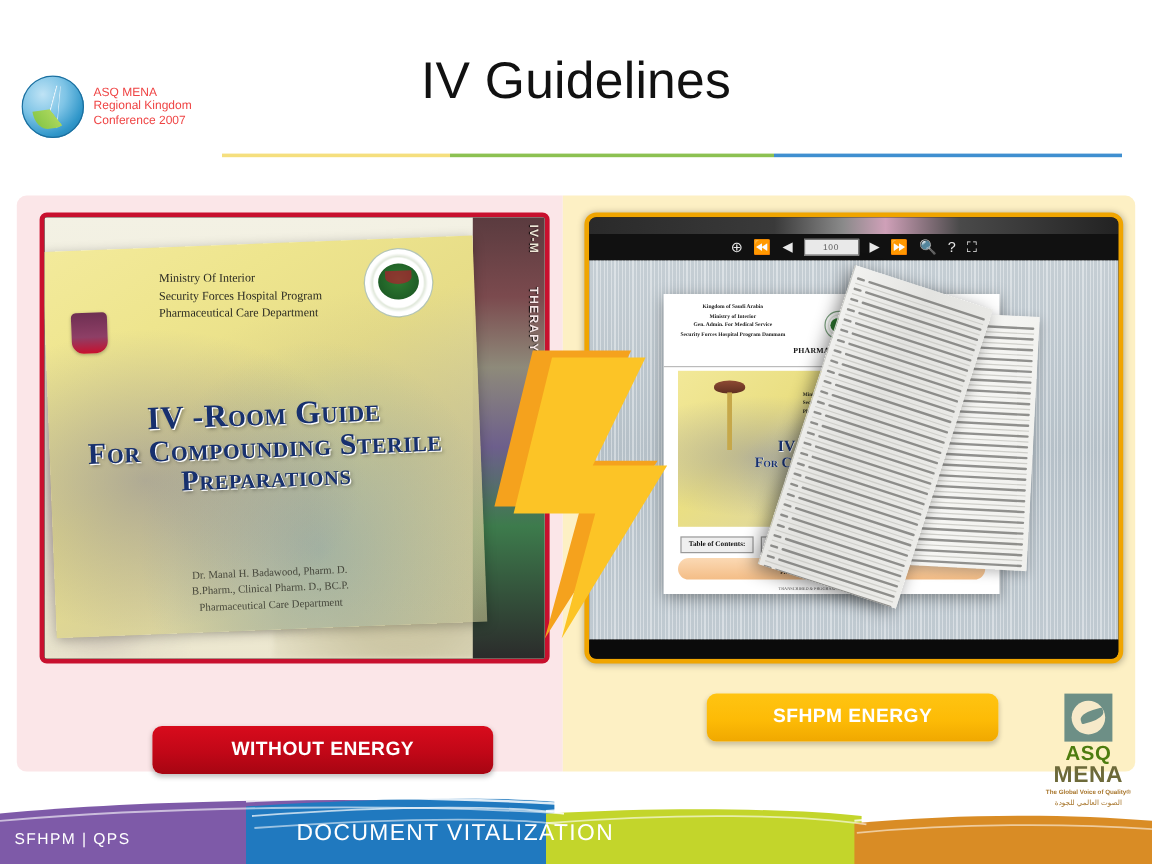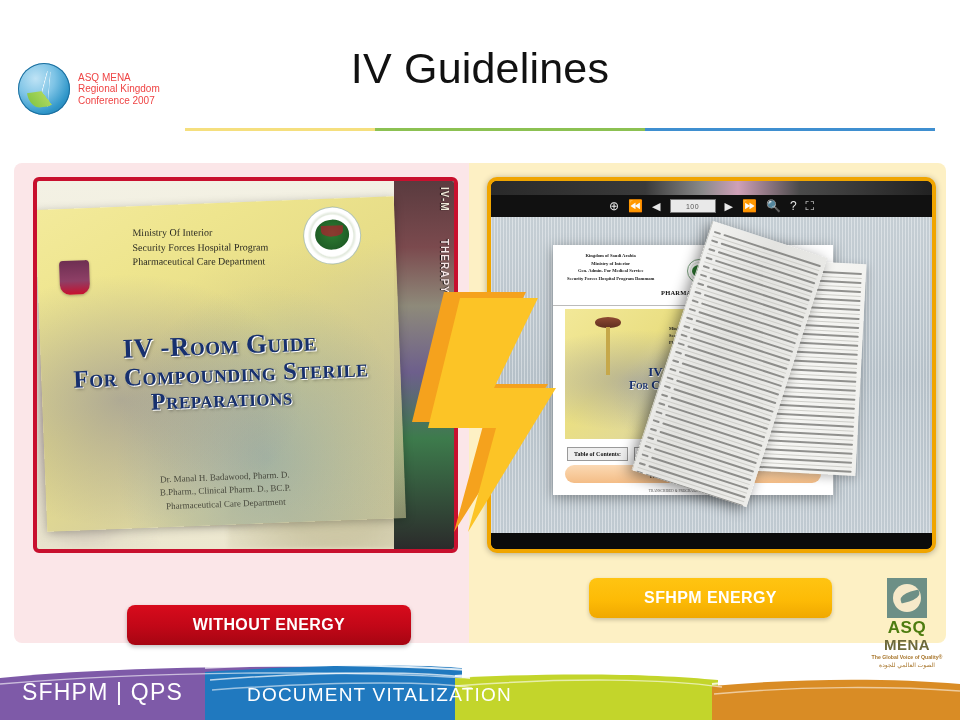--- a/index.html
+++ b/index.html
@@ -179,28 +179,28 @@
     box-shadow:0 2px 4px rgba(0,0,0,.2);}
 
   
   .asq{position:absolute;left:864px;top:578px;width:86px;height:86px;text-align:center;}
   .asq-mark{width:40px;height:40px;margin:0 auto;background:#6d8f86;position:relative;}
   .asq-mark:before{content:"";position:absolute;left:6px;top:6px;width:28px;height:28px;border-radius:50%;
     background:#f6e9c9;}
   .asq-mark:after{content:"";position:absolute;left:13px;top:14px;width:20px;height:9px;
     background:#6d8f86;border-radius:60% 10% 60% 10%;transform:rotate(-16deg);}
   .asq-a{font-size:17px;font-weight:700;color:#4d7c0f;letter-spacing:.5px;line-height:1.05;margin-top:1px;}
-  .asq-m{font-size:15px;font-weight:700;color:#6d6a3a;letter-spacing:.5px;line-height:1.05;}
+  .asq-m{font-size:19px;font-weight:700;color:#6d6a3a;letter-spacing:.5px;line-height:1.05;}
   .asq-t{font-size:5.2px;color:#a8762c;font-weight:700;line-height:1.5;margin-top:1px;}
   .asq-ar{font-size:6px;color:#a8762c;direction:rtl;line-height:1.4;}
 
   
   .footer{position:absolute;left:0;bottom:0;width:960px;height:58px;overflow:hidden;}
   .footer-label{position:absolute;bottom:14px;color:#fff;font-size:19px;letter-spacing:1.2px;}
-  .fl-1{left:22px;font-size:23px;}
+  .fl-1{left:12px;font-size:13px;}
   .fl-2{left:212px;margin-left:35px;}
 </style>
 </head>
 <body>
 
 <div class="slide">
 
   <div class="hdr-logo">
     <div class="globe"></div>
     <div class="hdr-logo-text">

